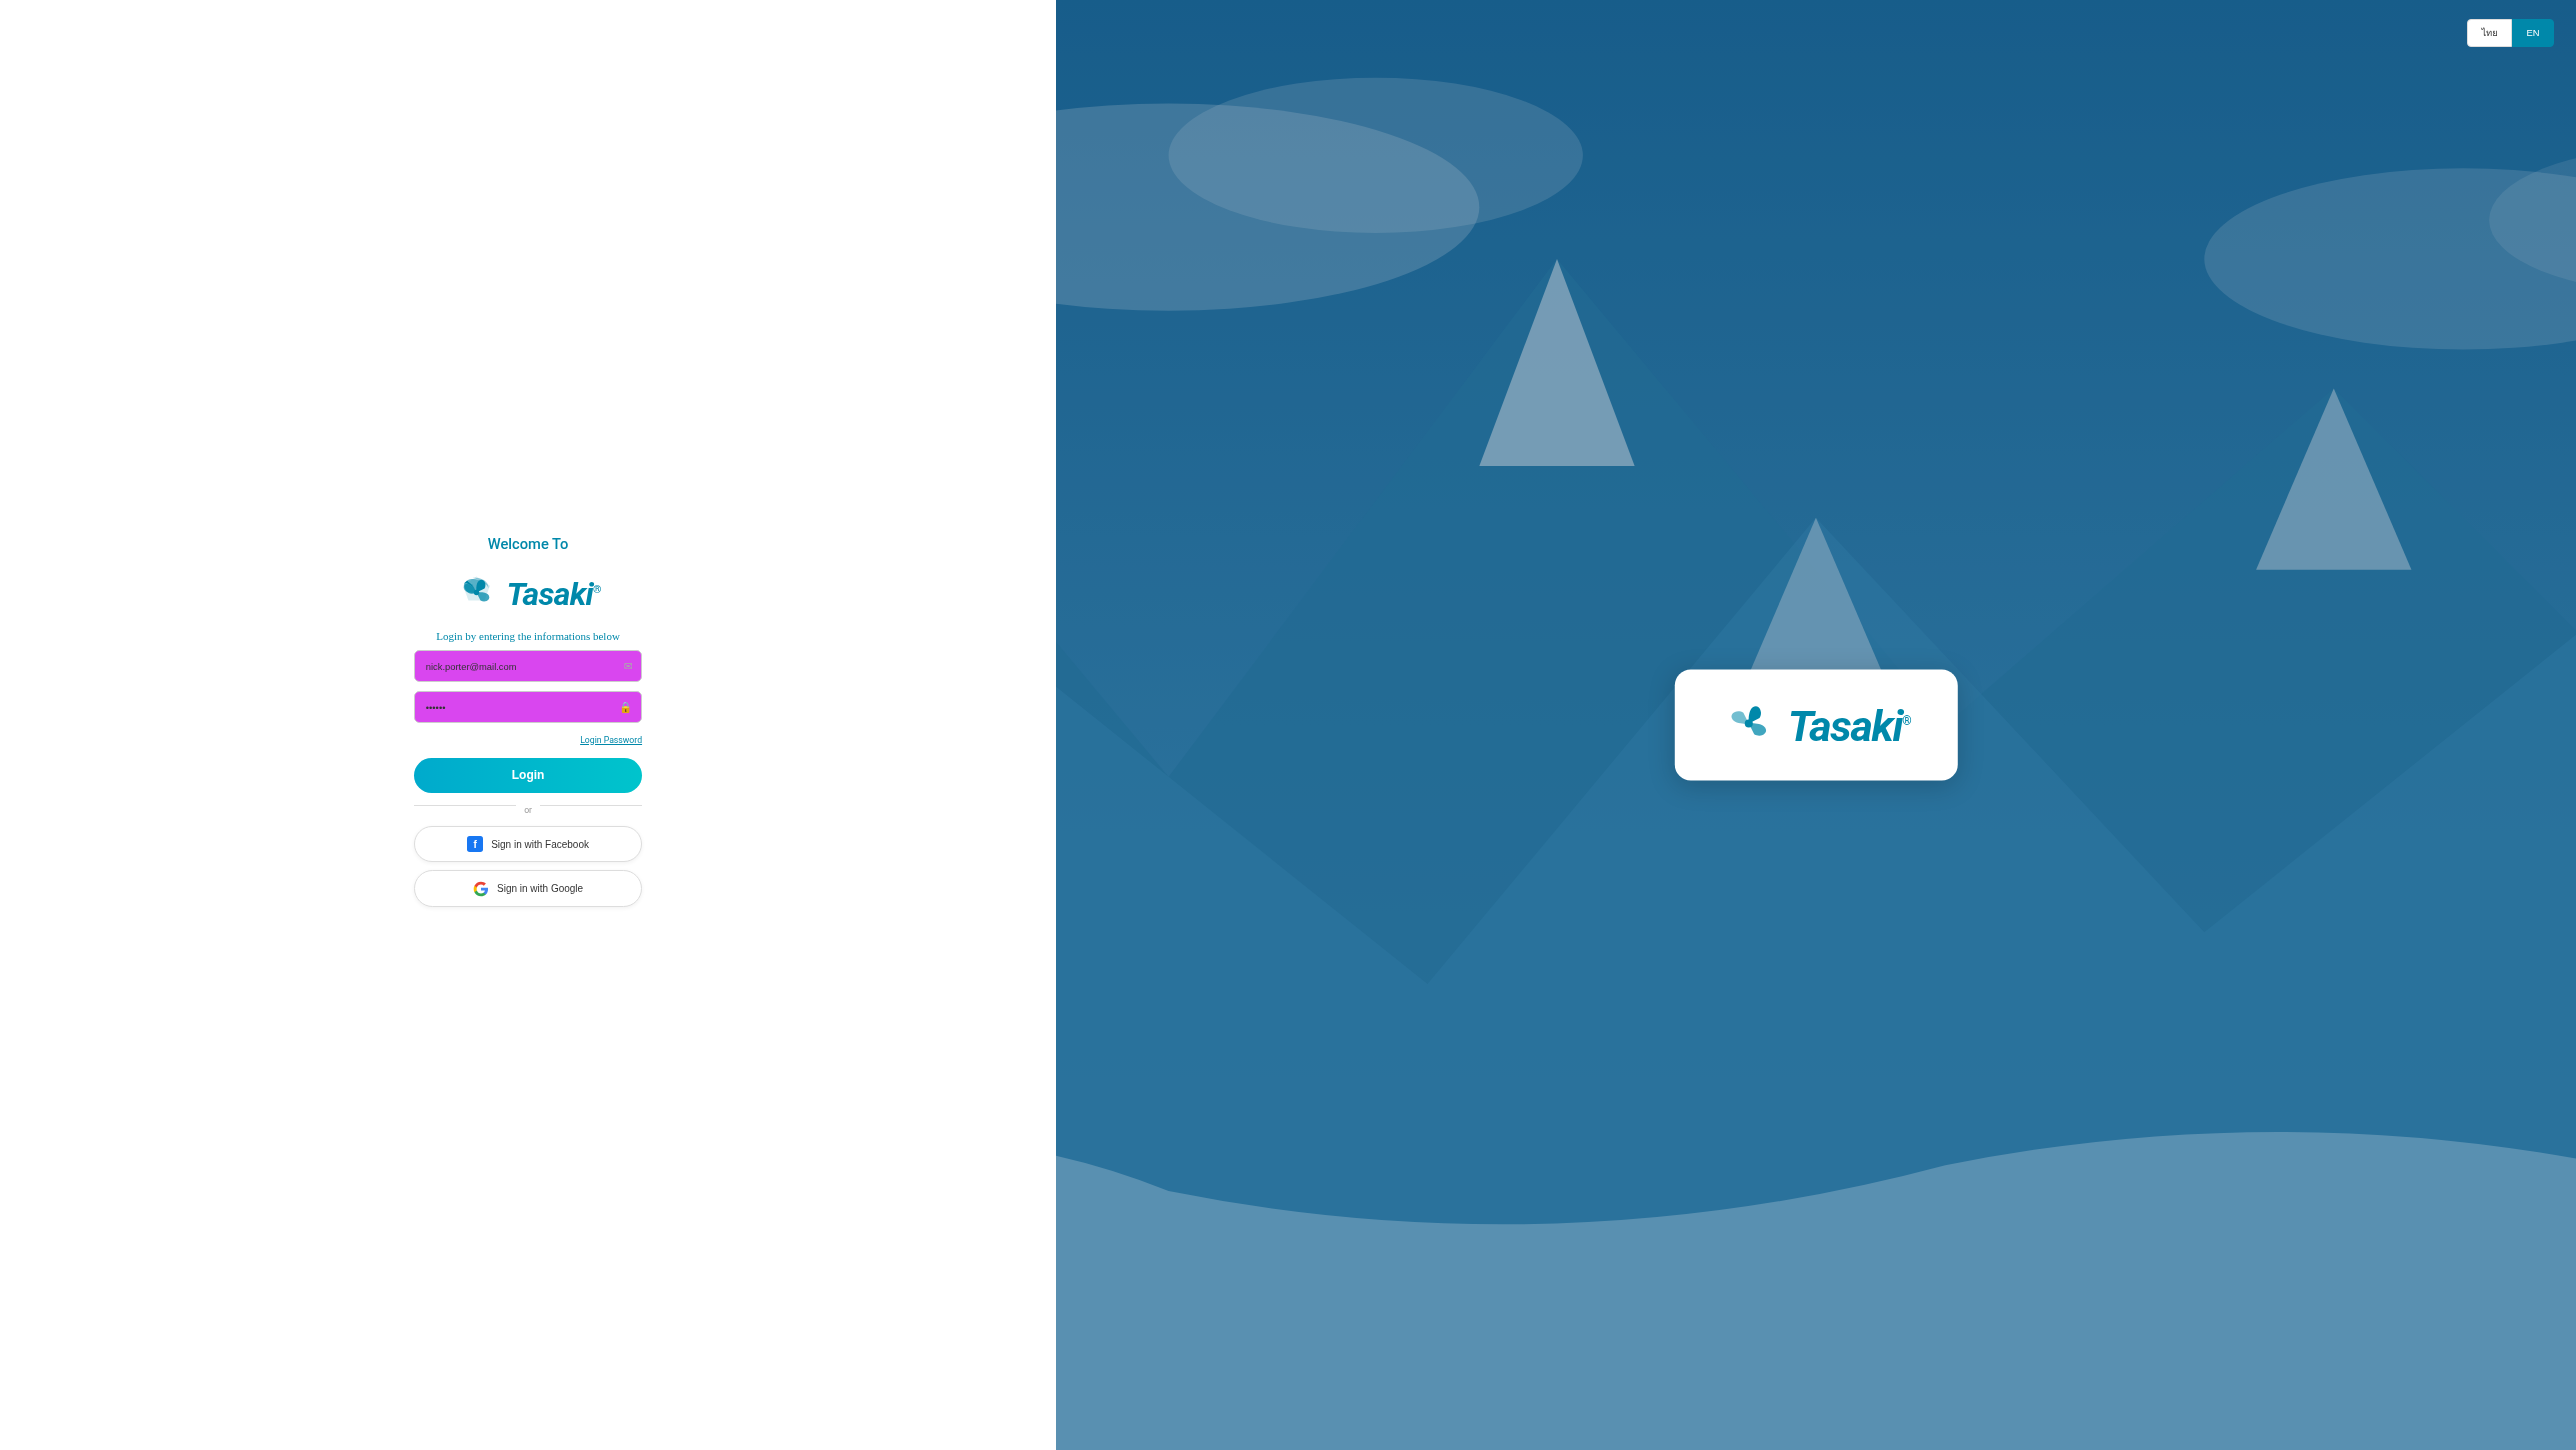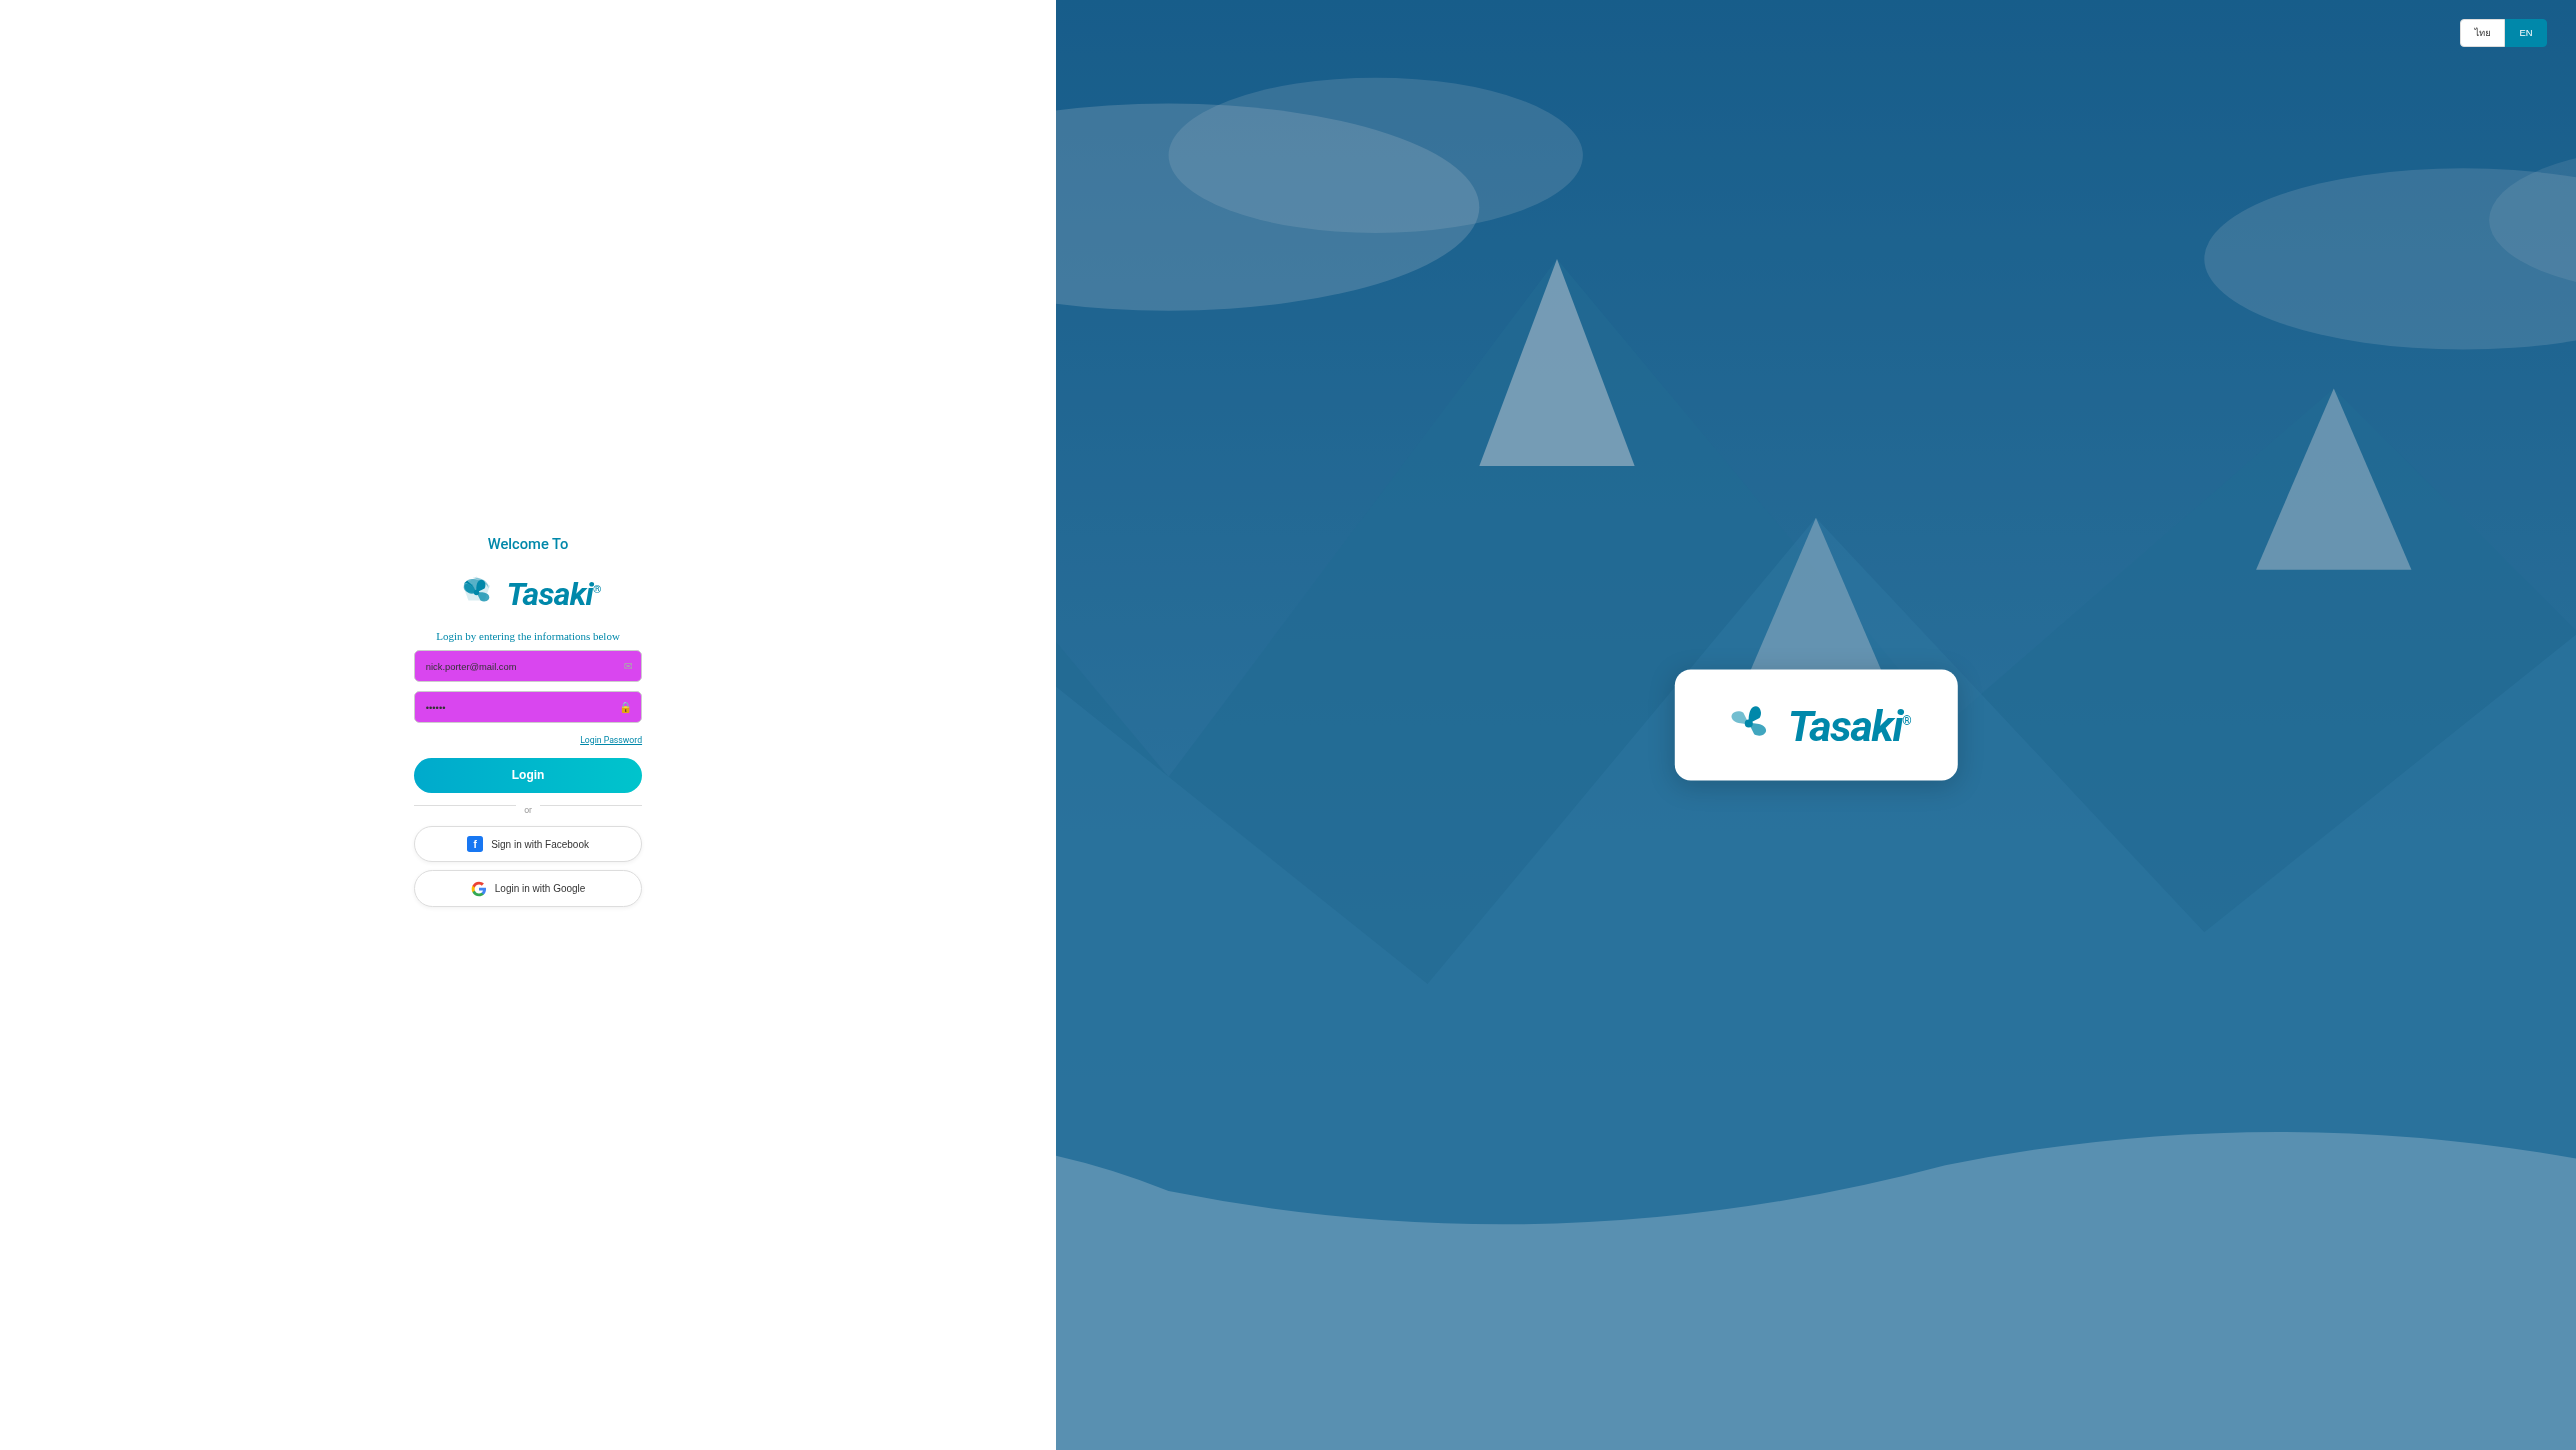--- a/index.html
+++ b/index.html
@@ -189,21 +189,21 @@
       position: absolute;
       top: 0; left: 0;
       width: 100%;
       height: 100%;
     }
 
     
     .lang-toggle {
       position: absolute;
       top: 19px;
-      right: 29px;
+      right: 22px;
       display: flex;
       gap: 0;
       z-index: 10;
     }
 
     .lang-btn {
       padding: 5.4px 13.4px;
       font-size: 9.4px;
       cursor: pointer;
       border: 1px solid #ddd;
@@ -321,21 +321,21 @@
     <span>Sign in with Facebook</span>
   </button>
 
   <button class="social-btn">
     <svg class="google-icon" viewBox="0 0 24 24" xmlns="http://www.w3.org/2000/svg">
       <path d="M22.56 12.25c0-.78-.07-1.53-.2-2.25H12v4.26h5.92c-.26 1.37-1.04 2.53-2.21 3.31v2.77h3.57c2.08-1.92 3.28-4.74 3.28-8.09z" fill="#4285F4"></path>
       <path d="M12 23c2.97 0 5.46-.98 7.28-2.66l-3.57-2.77c-.98.66-2.23 1.06-3.71 1.06-2.86 0-5.29-1.93-6.16-4.53H2.18v2.84C3.99 20.53 7.7 23 12 23z" fill="#34A853"></path>
       <path d="M5.84 14.09c-.22-.66-.35-1.36-.35-2.09s.13-1.43.35-2.09V7.07H2.18C1.43 8.55 1 10.22 1 12s.43 3.45 1.18 4.93l2.85-2.22.81-.62z" fill="#FBBC05"></path>
       <path d="M12 5.38c1.62 0 3.06.56 4.21 1.64l3.15-3.15C17.45 2.09 14.97 1 12 1 7.7 1 3.99 3.47 2.18 7.07l3.66 2.84c.87-2.6 3.3-4.53 6.16-4.53z" fill="#EA4335"></path>
     </svg>
-    <span>Login in with Google</span>
+    <span>Sign in with Google</span>
   </button>
 
 </div>
 
 <div class="right-panel">
 
   <svg class="mountain-bg" viewBox="0 0 900 560" preserveAspectRatio="xMidYMid slice" xmlns="http://www.w3.org/2000/svg">
     <defs>
       <linearGradient id="skyGrad" x1="0" y1="0" x2="0" y2="1">
         <stop offset="0%" stop-color="#1a6a9a"></stop>

